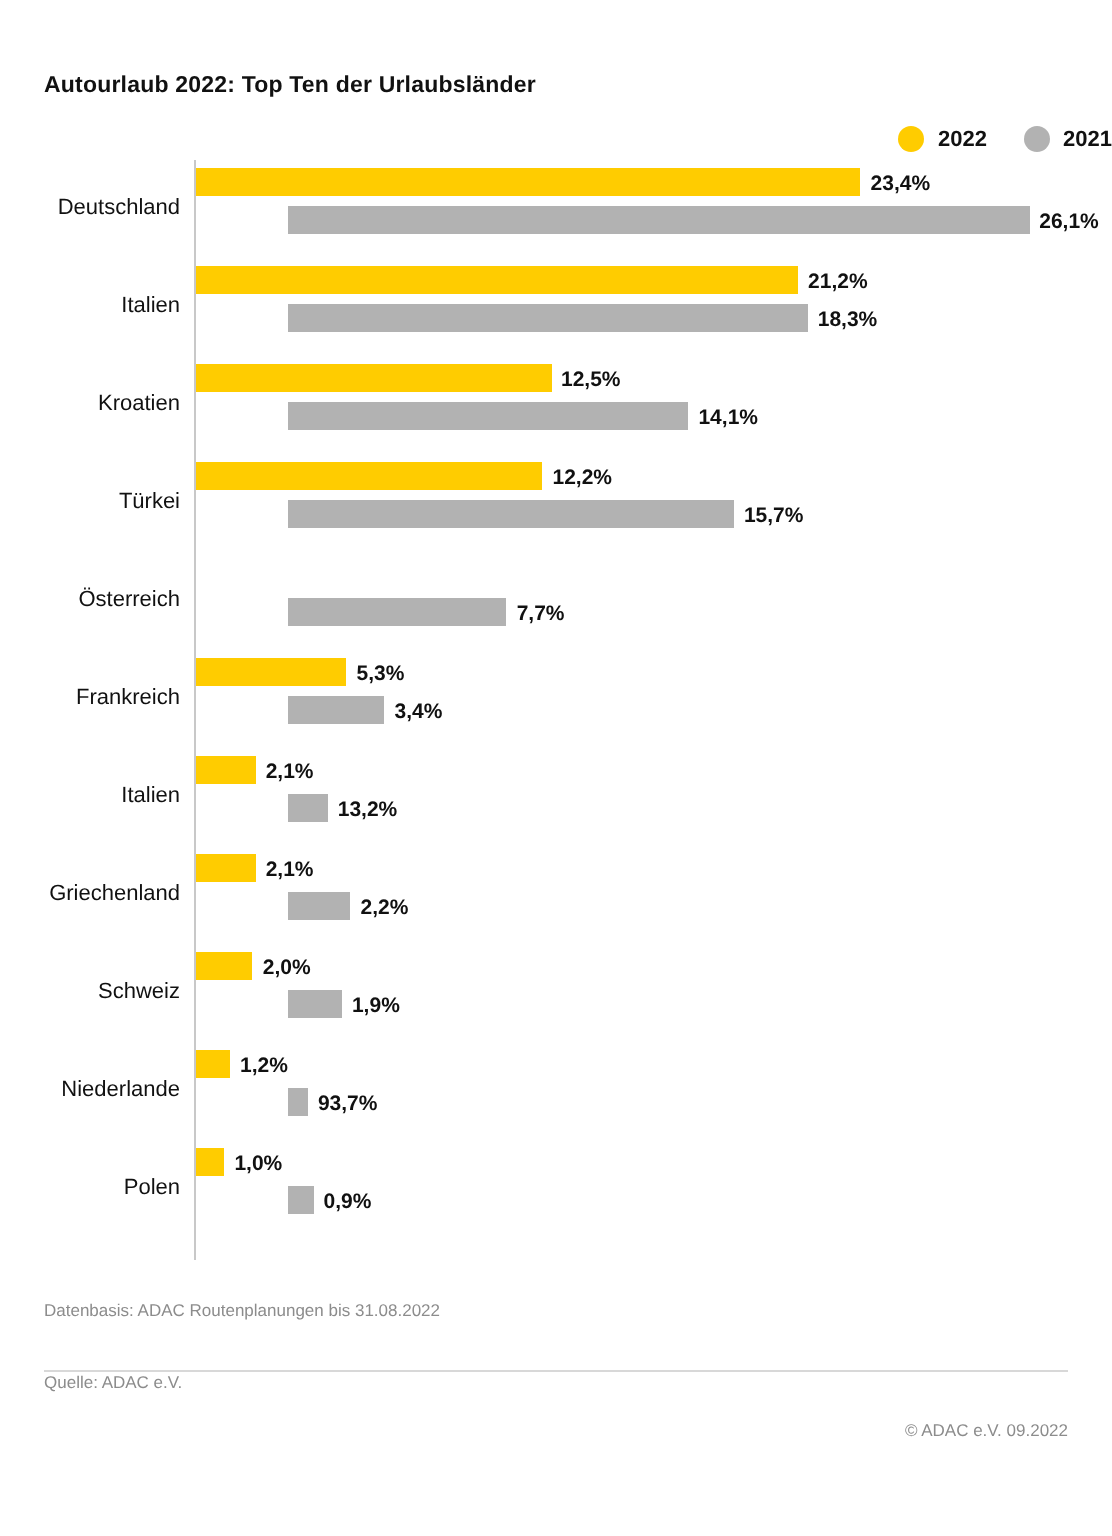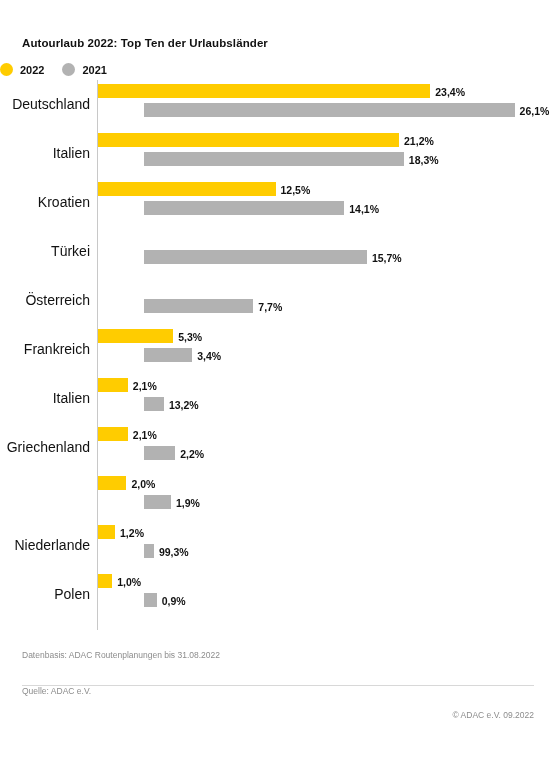--- a/index.html
+++ b/index.html
@@ -37,21 +37,21 @@
     margin-top: 12px;
   }
 
   
   .legend {
     position: absolute;
     left: 0;
     top: 63px;
     width: 556px;
     display: flex;
-    justify-content: flex-start;
+    justify-content: flex-end;
     align-items: center;
     gap: 18px;
   }
   .legend-item {
     display: flex;
     align-items: center;
     gap: 7px;
   }
   .legend-swatch {
     width: 13px;
@@ -89,21 +89,21 @@
     height: 44px;
   }
   .cat-label {
     position: absolute;
     right: 466px;           
     top: 0;
     height: 44px;
     display: flex;
     align-items: center;
     justify-content: flex-end;
-    font-size: 14px;
+    font-size: 11px;
     color: #111111;
     white-space: nowrap;
   }
   .bar-row {
     position: absolute;
     left: 98px;
     height: 14px;
     display: flex;
     align-items: flex-end;
   }
@@ -204,20 +204,24 @@
             <span class="bar" style="width: 177.5px; background: rgb(255, 204, 0);"></span>
             <span class="bar-value">12,5%</span>
           </div>
           <div class="bar-row y2021">
             <span class="bar" style="width: 200.22px; background: rgb(178, 178, 178);"></span>
             <span class="bar-value">14,1%</span>
           </div>
         </div>
         <div class="group" style="top: 149px;">
           <div class="cat-label">Türkei</div>
+          <div class="bar-row y2022">
+            <span class="bar" style="width: 173.24px; background: rgb(255, 204, 0);"></span>
+            <span class="bar-value">12,2%</span>
+          </div>
           <div class="bar-row y2021">
             <span class="bar" style="width: 222.94px; background: rgb(178, 178, 178);"></span>
             <span class="bar-value">15,7%</span>
           </div>
         </div>
         <div class="group" style="top: 198px;">
           <div class="cat-label">Österreich</div>
           <div class="bar-row y2021">
             <span class="bar" style="width: 109.34px; background: rgb(178, 178, 178);"></span>
             <span class="bar-value">7,7%</span>
@@ -250,38 +254,39 @@
           <div class="bar-row y2022">
             <span class="bar" style="width: 29.82px; background: rgb(255, 204, 0);"></span>
             <span class="bar-value">2,1%</span>
           </div>
           <div class="bar-row y2021">
             <span class="bar" style="width: 31.24px; background: rgb(178, 178, 178);"></span>
             <span class="bar-value">2,2%</span>
           </div>
         </div>
         <div class="group" style="top: 394px;">
+          <div class="cat-label">Schweiz</div>
           <div class="bar-row y2022">
             <span class="bar" style="width: 28.4px; background: rgb(255, 204, 0);"></span>
             <span class="bar-value">2,0%</span>
           </div>
           <div class="bar-row y2021">
             <span class="bar" style="width: 26.98px; background: rgb(178, 178, 178);"></span>
             <span class="bar-value">1,9%</span>
           </div>
         </div>
         <div class="group" style="top: 443px;">
           <div class="cat-label">Niederlande</div>
           <div class="bar-row y2022">
             <span class="bar" style="width: 17.04px; background: rgb(255, 204, 0);"></span>
             <span class="bar-value">1,2%</span>
           </div>
           <div class="bar-row y2021">
             <span class="bar" style="width: 9.94px; background: rgb(178, 178, 178);"></span>
-            <span class="bar-value">99,3%</span>
+            <span class="bar-value">93,7%</span>
           </div>
         </div>
         <div class="group" style="top: 492px;">
           <div class="cat-label">Polen</div>
           <div class="bar-row y2022">
             <span class="bar" style="width: 14.2px; background: rgb(255, 204, 0);"></span>
             <span class="bar-value">1,0%</span>
           </div>
           <div class="bar-row y2021">
             <span class="bar" style="width: 12.78px; background: rgb(178, 178, 178);"></span>

